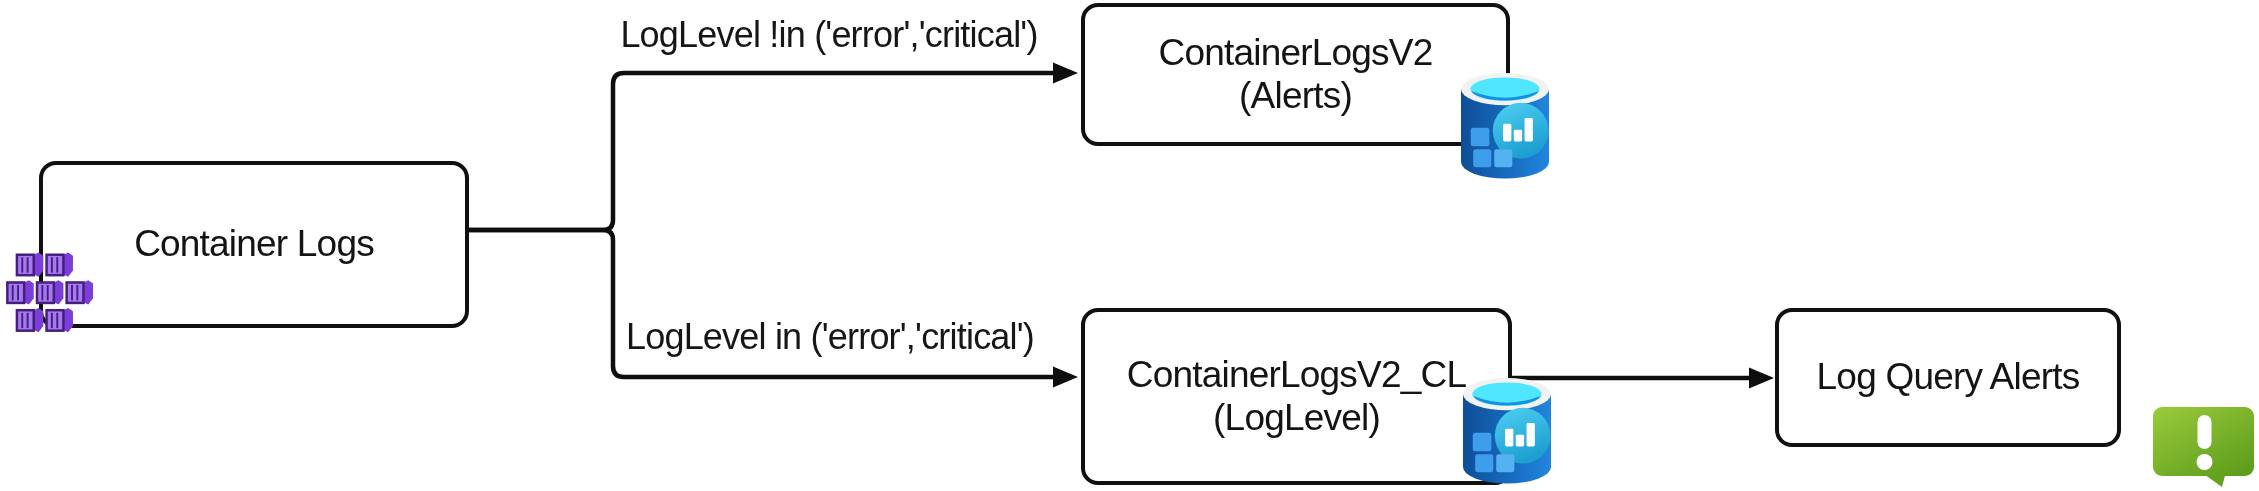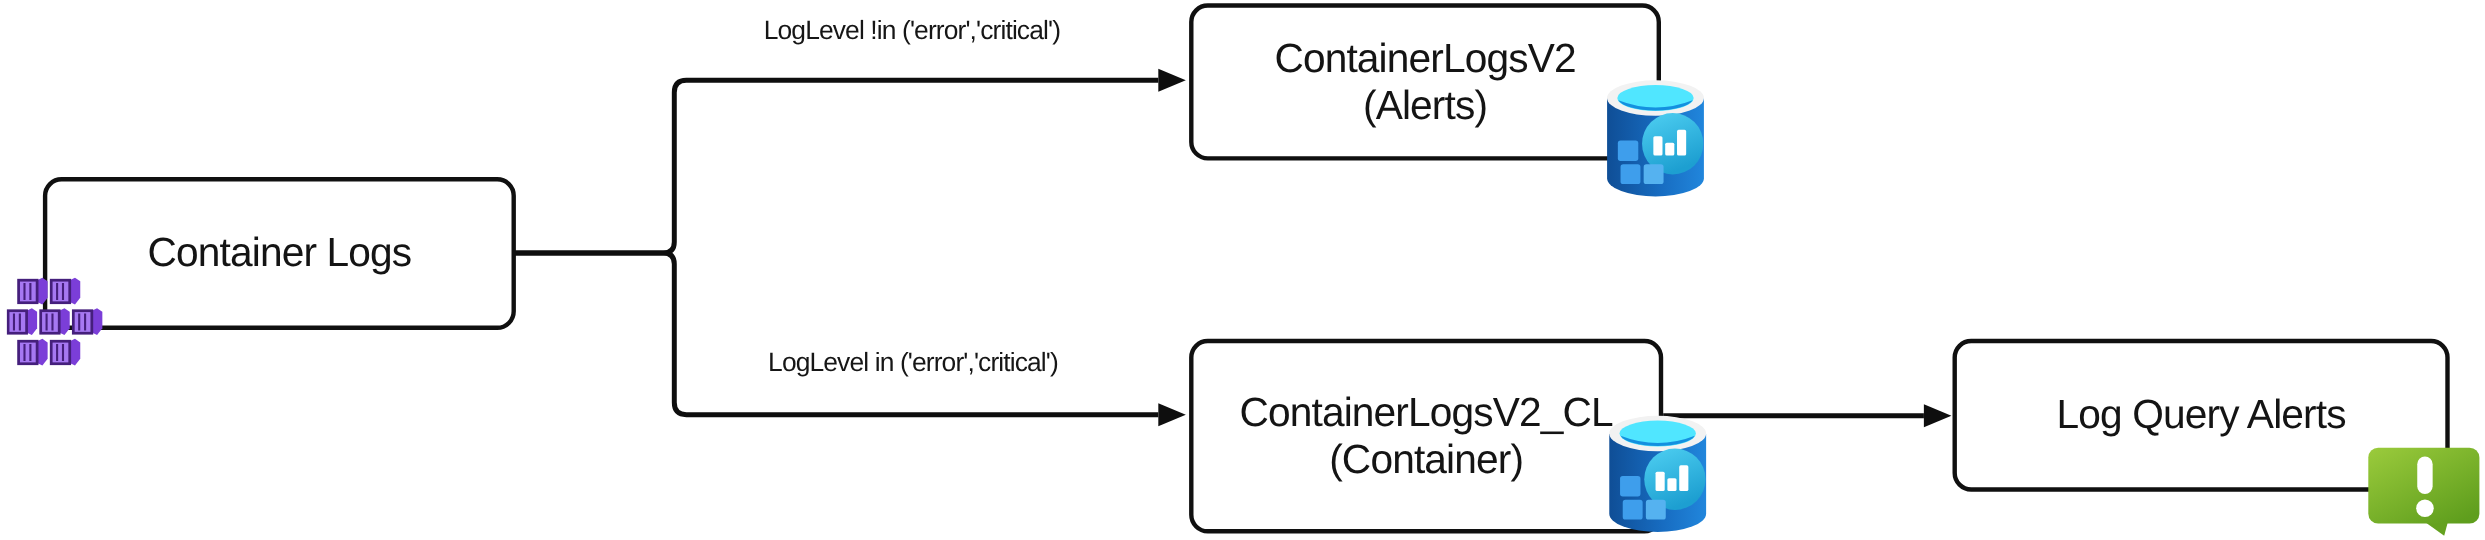--- a/index.html
+++ b/index.html
@@ -25,31 +25,31 @@
   .node-label{
     font-size:37px;
     line-height:1.14;
     letter-spacing:-0.8px;
     color:#141414;
     white-space:nowrap;
   }
   .edge-label{
     position:absolute;
     transform:translateX(-50%);
-    font-size:24px;
+    font-size:36px;
     letter-spacing:-0.8px;
     color:#161616;
     white-space:nowrap;
     z-index:2;
   }
   .icon{position:absolute;z-index:3;line-height:0;}
-  #node-container-logs{left:39px;top:161px;width:430px;height:139px;}
+  #node-container-logs{left:39px;top:161px;width:430px;height:167px;}
   #node-basic{left:1081px;top:3px;width:429px;height:143px;}
   #node-analytics{left:1081px;top:308px;width:431px;height:177px;}
-  #node-alerts{left:1775px;top:308px;width:452px;height:139px;}
+  #node-alerts{left:1775px;top:308px;width:346px;height:139px;}
   #label-basic{left:829px;top:14px;}
   #label-analytics{left:830px;top:316px;}
   #icon-containers{left:6px;top:251px;}
   #icon-db-basic{left:1460px;top:72px;}
   #icon-db-analytics{left:1462px;top:377px;}
   #icon-alert{left:2152px;top:406px;}
 </style>
 </head>
 <body>
 
@@ -90,21 +90,21 @@
     <div class="node-label">Container Logs</div>
   </div>
 
   <div class="node" id="node-basic">
     <div class="node-label">ContainerLogsV2</div>
     <div class="node-label">(Alerts)</div>
   </div>
 
   <div class="node" id="node-analytics">
     <div class="node-label">ContainerLogsV2_CL</div>
-    <div class="node-label">(Container)</div>
+    <div class="node-label">(LogLevel)</div>
   </div>
 
   <div class="node" id="node-alerts">
     <div class="node-label">Log Query Alerts</div>
   </div>
 
   <div class="edge-label" id="label-basic">LogLevel !in ('error','critical')</div>
   <div class="edge-label" id="label-analytics">LogLevel in ('error','critical')</div>
 
   <div class="icon" id="icon-containers">

